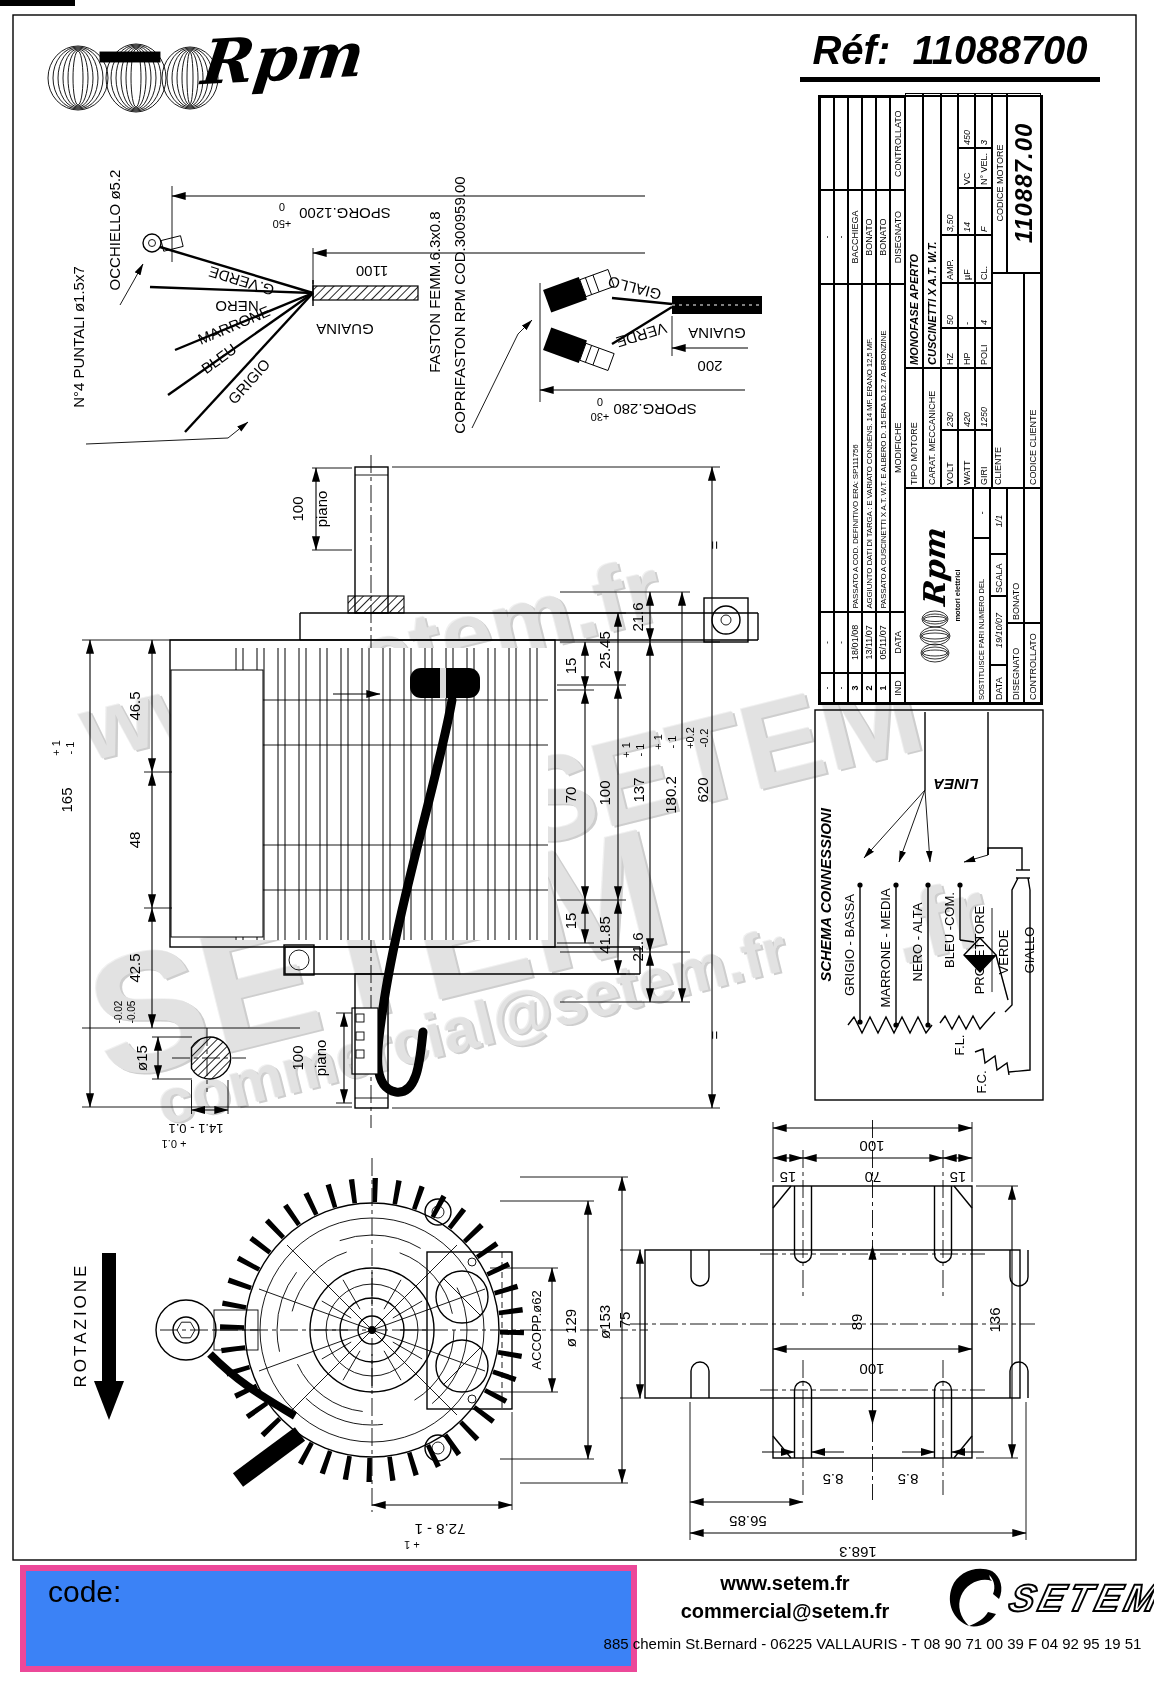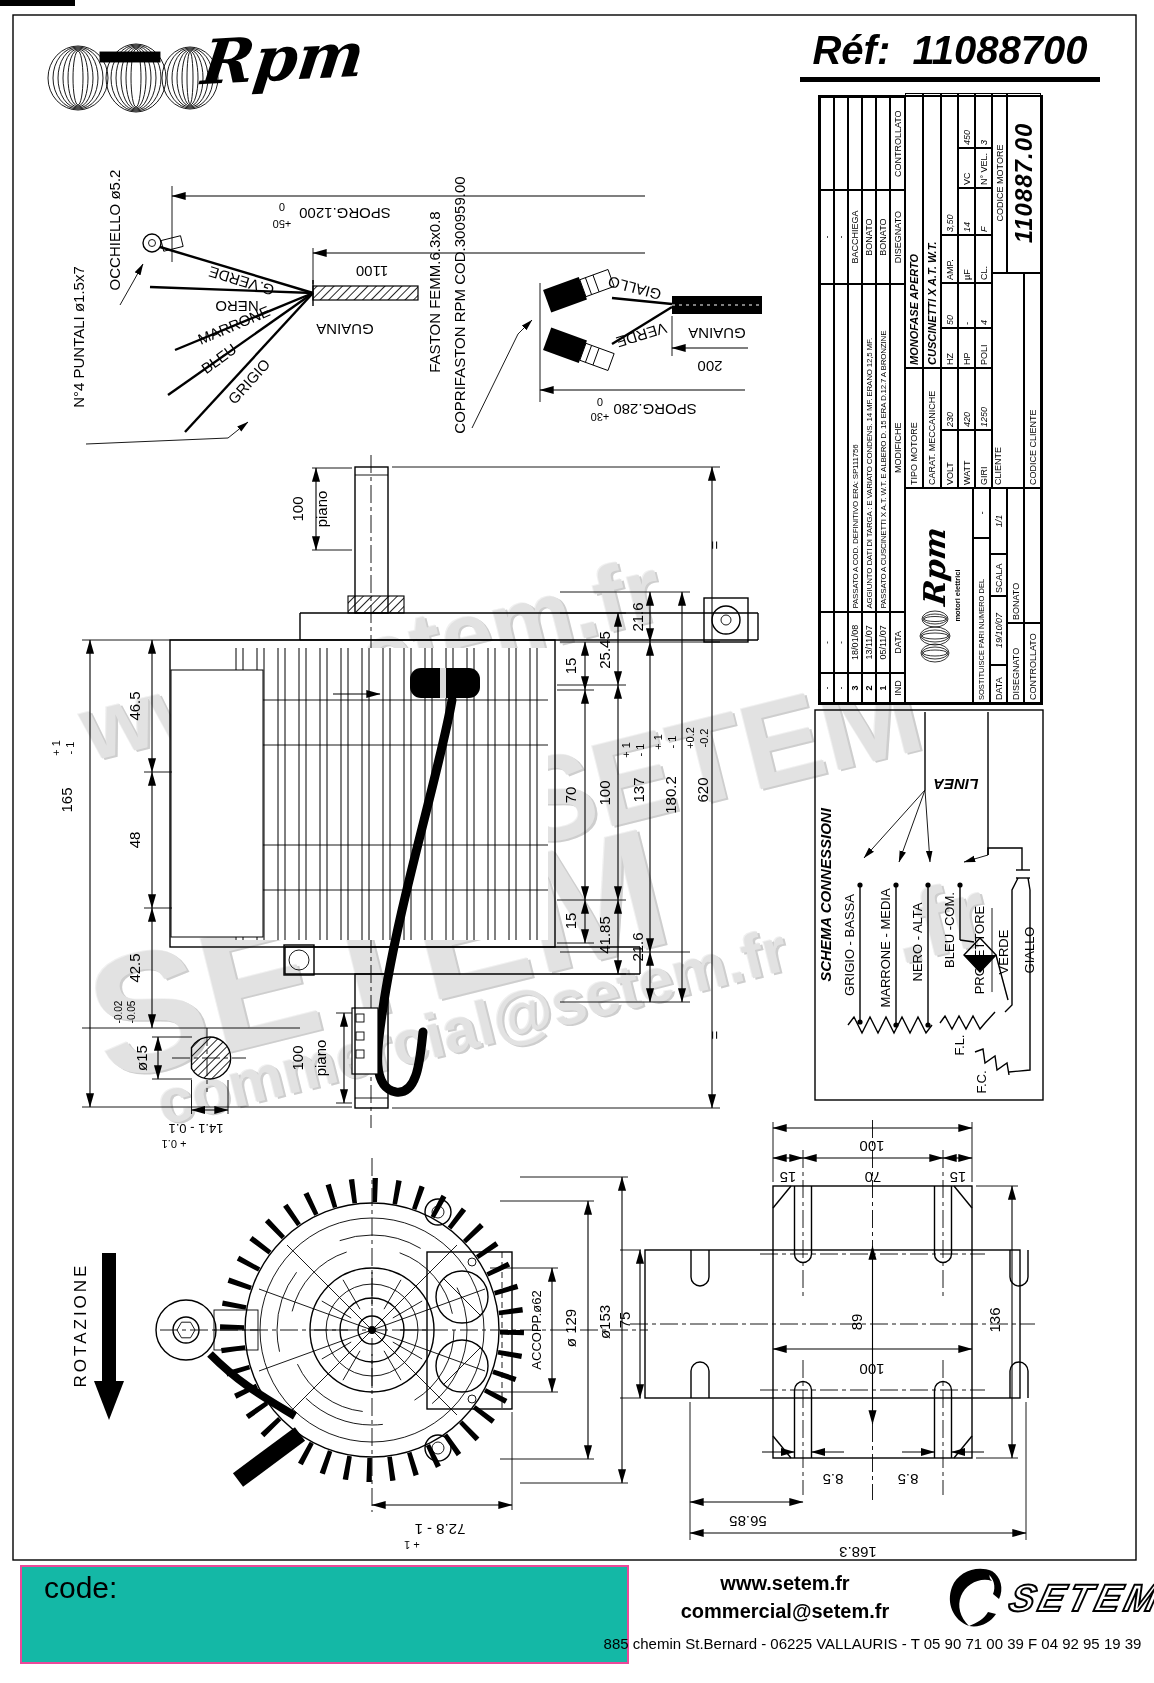--- a/index.html
+++ b/index.html
@@ -37,22 +37,22 @@
      white-space:nowrap;overflow:hidden}
   .cc{justify-content:center}
   .v{font-style:italic}
   .big{font-size:24px;font-style:italic;font-weight:bold;letter-spacing:1px}
   .mod{font-size:8px;letter-spacing:-.2px}
   .tbl-it{font-style:italic;font-weight:bold}
   .tb-sub{font-size:7.5px;font-weight:bold}
   .tb-brand{font-family:"DejaVu Serif",serif;font-style:italic;font-weight:bold;font-size:30px;
             transform:skewX(-8deg);line-height:1}
   
-  .codebox{position:absolute;left:20px;top:1565px;width:605px;height:95px;border:2px solid #ec4899;
-           background:#14b8a6;z-index:3}
+  .codebox{position:absolute;left:20px;top:1565px;width:605px;height:95px;border:6px solid #ec4899;
+           background:#3b82f6;z-index:3}
   .codelabel{position:absolute;left:22px;top:4px;font-size:30px}
   .codeval{position:absolute;left:140px;top:8px;font-size:58px;font-weight:bold;letter-spacing:2px}
   .site{position:absolute;left:630px;top:1572px;width:310px;text-align:center;font-size:20px;font-weight:bold;z-index:3}
   .mail{position:absolute;left:630px;top:1600px;width:310px;text-align:center;font-size:20px;font-weight:bold;z-index:3}
   .addr{position:absolute;left:600px;top:1635px;width:545px;text-align:center;font-size:15px;z-index:3}
   .setemlogo{position:absolute;left:940px;top:1565px;display:flex;align-items:center;z-index:3}
   .setem{font-style:italic;font-weight:bold;font-size:38px;color:#fff;
          -webkit-text-stroke:2px #000;transform:skewX(-14deg);letter-spacing:4px}
 </style>
 </head>
@@ -664,21 +664,21 @@
       </div>
     </div>
   </div>
 </div>
 
 <div class="codebox">
   <div class="codelabel">code:</div>
 </div>
 <div class="site">www.setem.fr</div>
 <div class="mail">commercial@setem.fr</div>
-<div class="addr">885 chemin St.Bernard  -  06225 VALLAURIS  -  T 05 90 71 00 39   F 04 92 95 19 39</div>
+<div class="addr">885 chemin St.Bernard  -  06225 VALLAURIS  -  T 08 90 71 00 39   F 04 92 95 19 51</div>
 <div class="setemlogo">
   <svg width="70" height="66" viewBox="0 0 70 66">
     <path d="M52,6 C36,0 18,7 12,22 C6,38 13,55 29,61 C20,52 17,41 21,31 C26,19 40,12 52,16 C47,11 51,7 52,6 Z" fill="#000"></path>
     <path d="M52,6 C61,12 64,24 59,34 L53,29 C56,22 54,13 47,8 Z" fill="#000"></path>
     <path d="M29,61 C40,63 50,58 56,49 L48,47 C44,54 37,58 29,61 Z" fill="#000"></path>
     <line x1="26" y1="30" x2="44" y2="22" stroke="#fff" stroke-width="1.5"></line>
     <line x1="25" y1="38" x2="46" y2="30" stroke="#fff" stroke-width="1.5"></line>
   </svg>
   <span class="setem">SETEM</span>
 </div>

